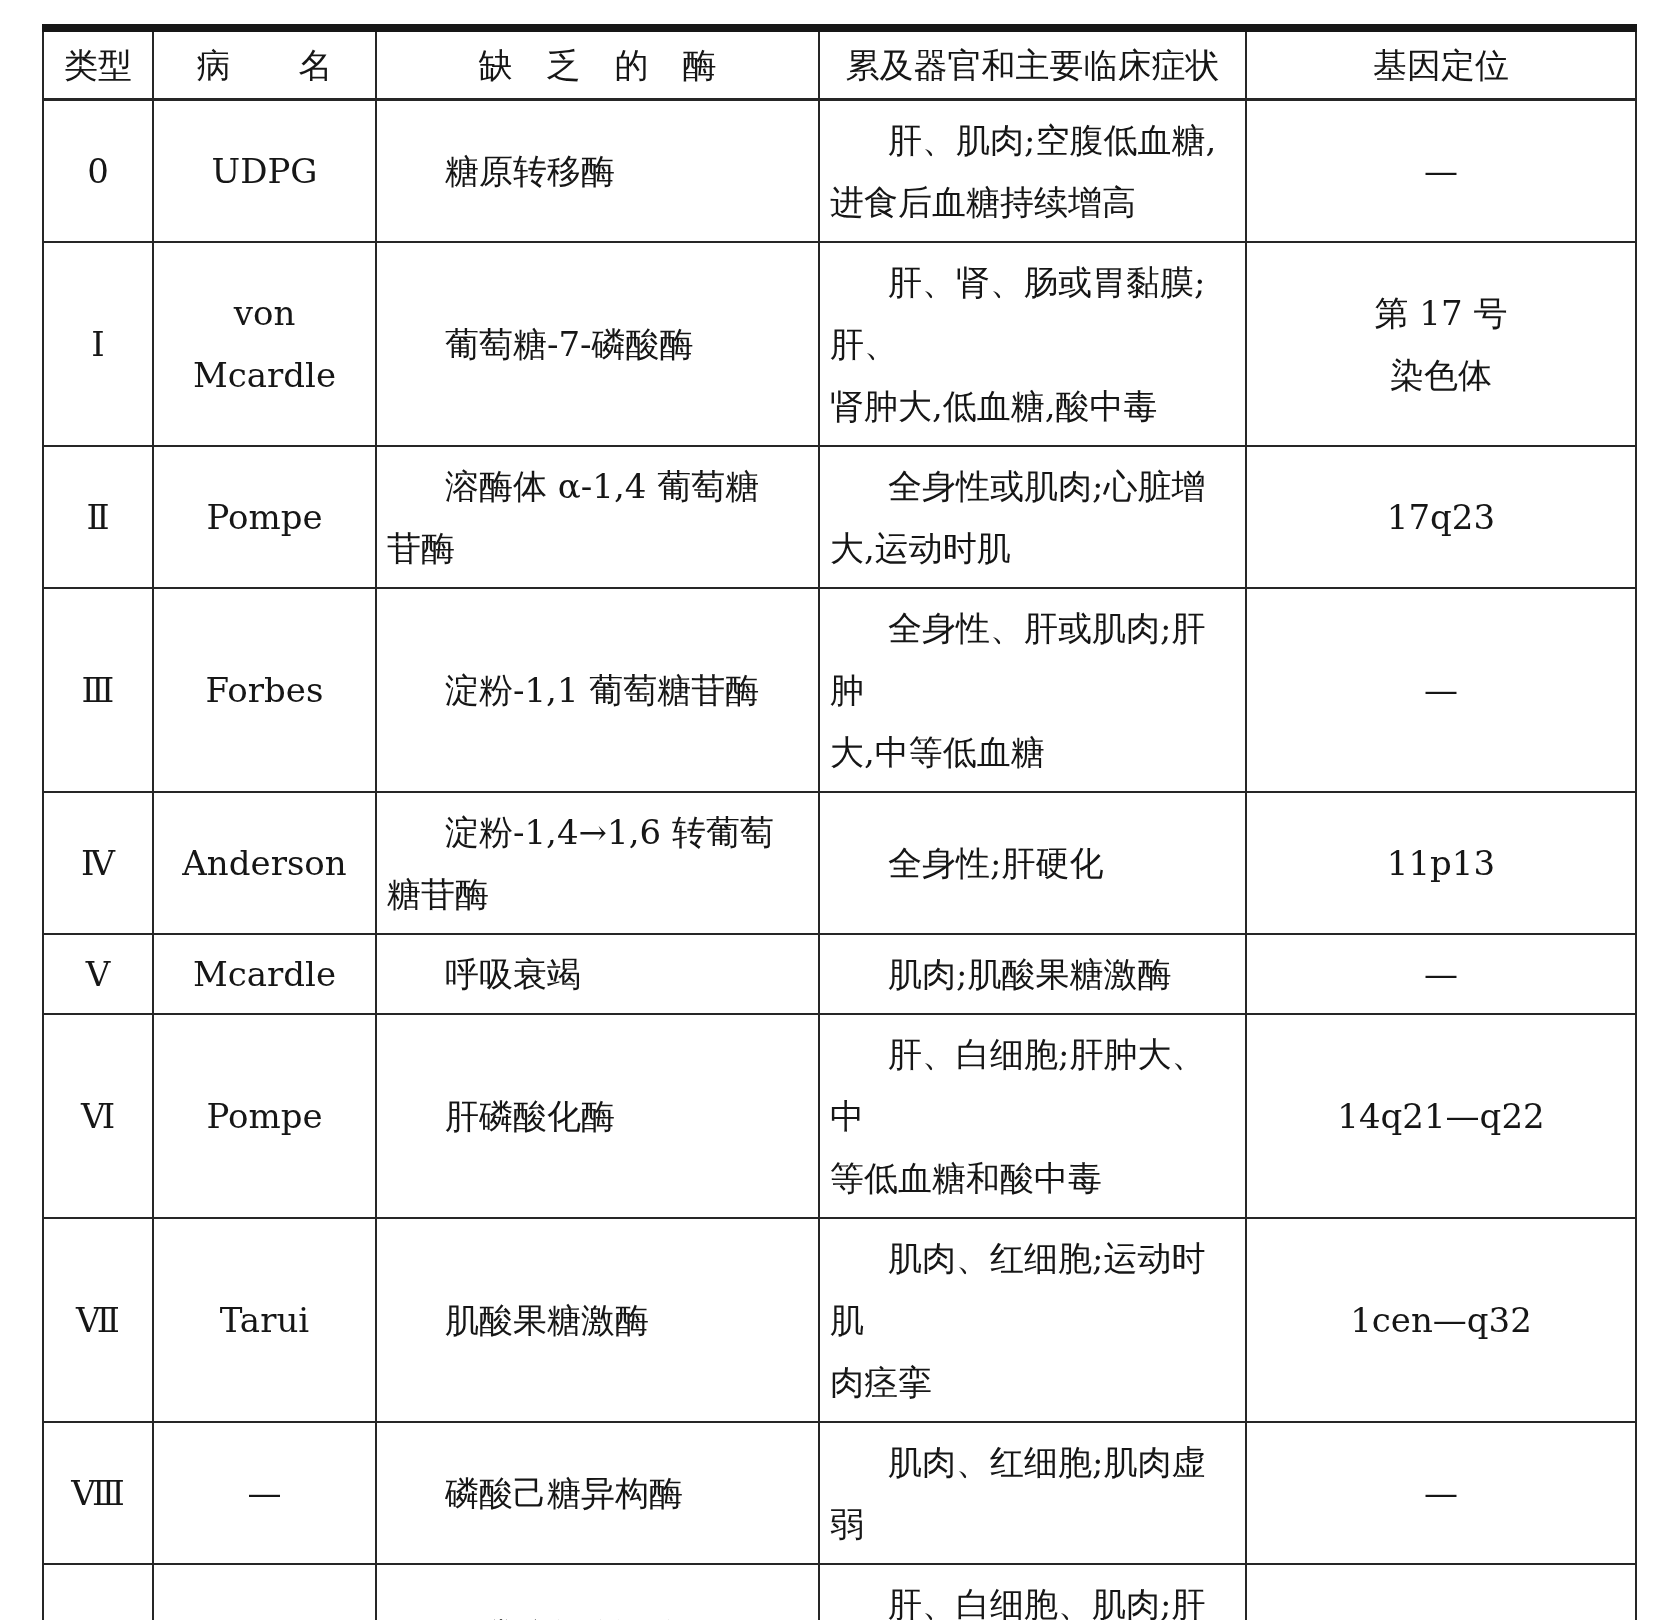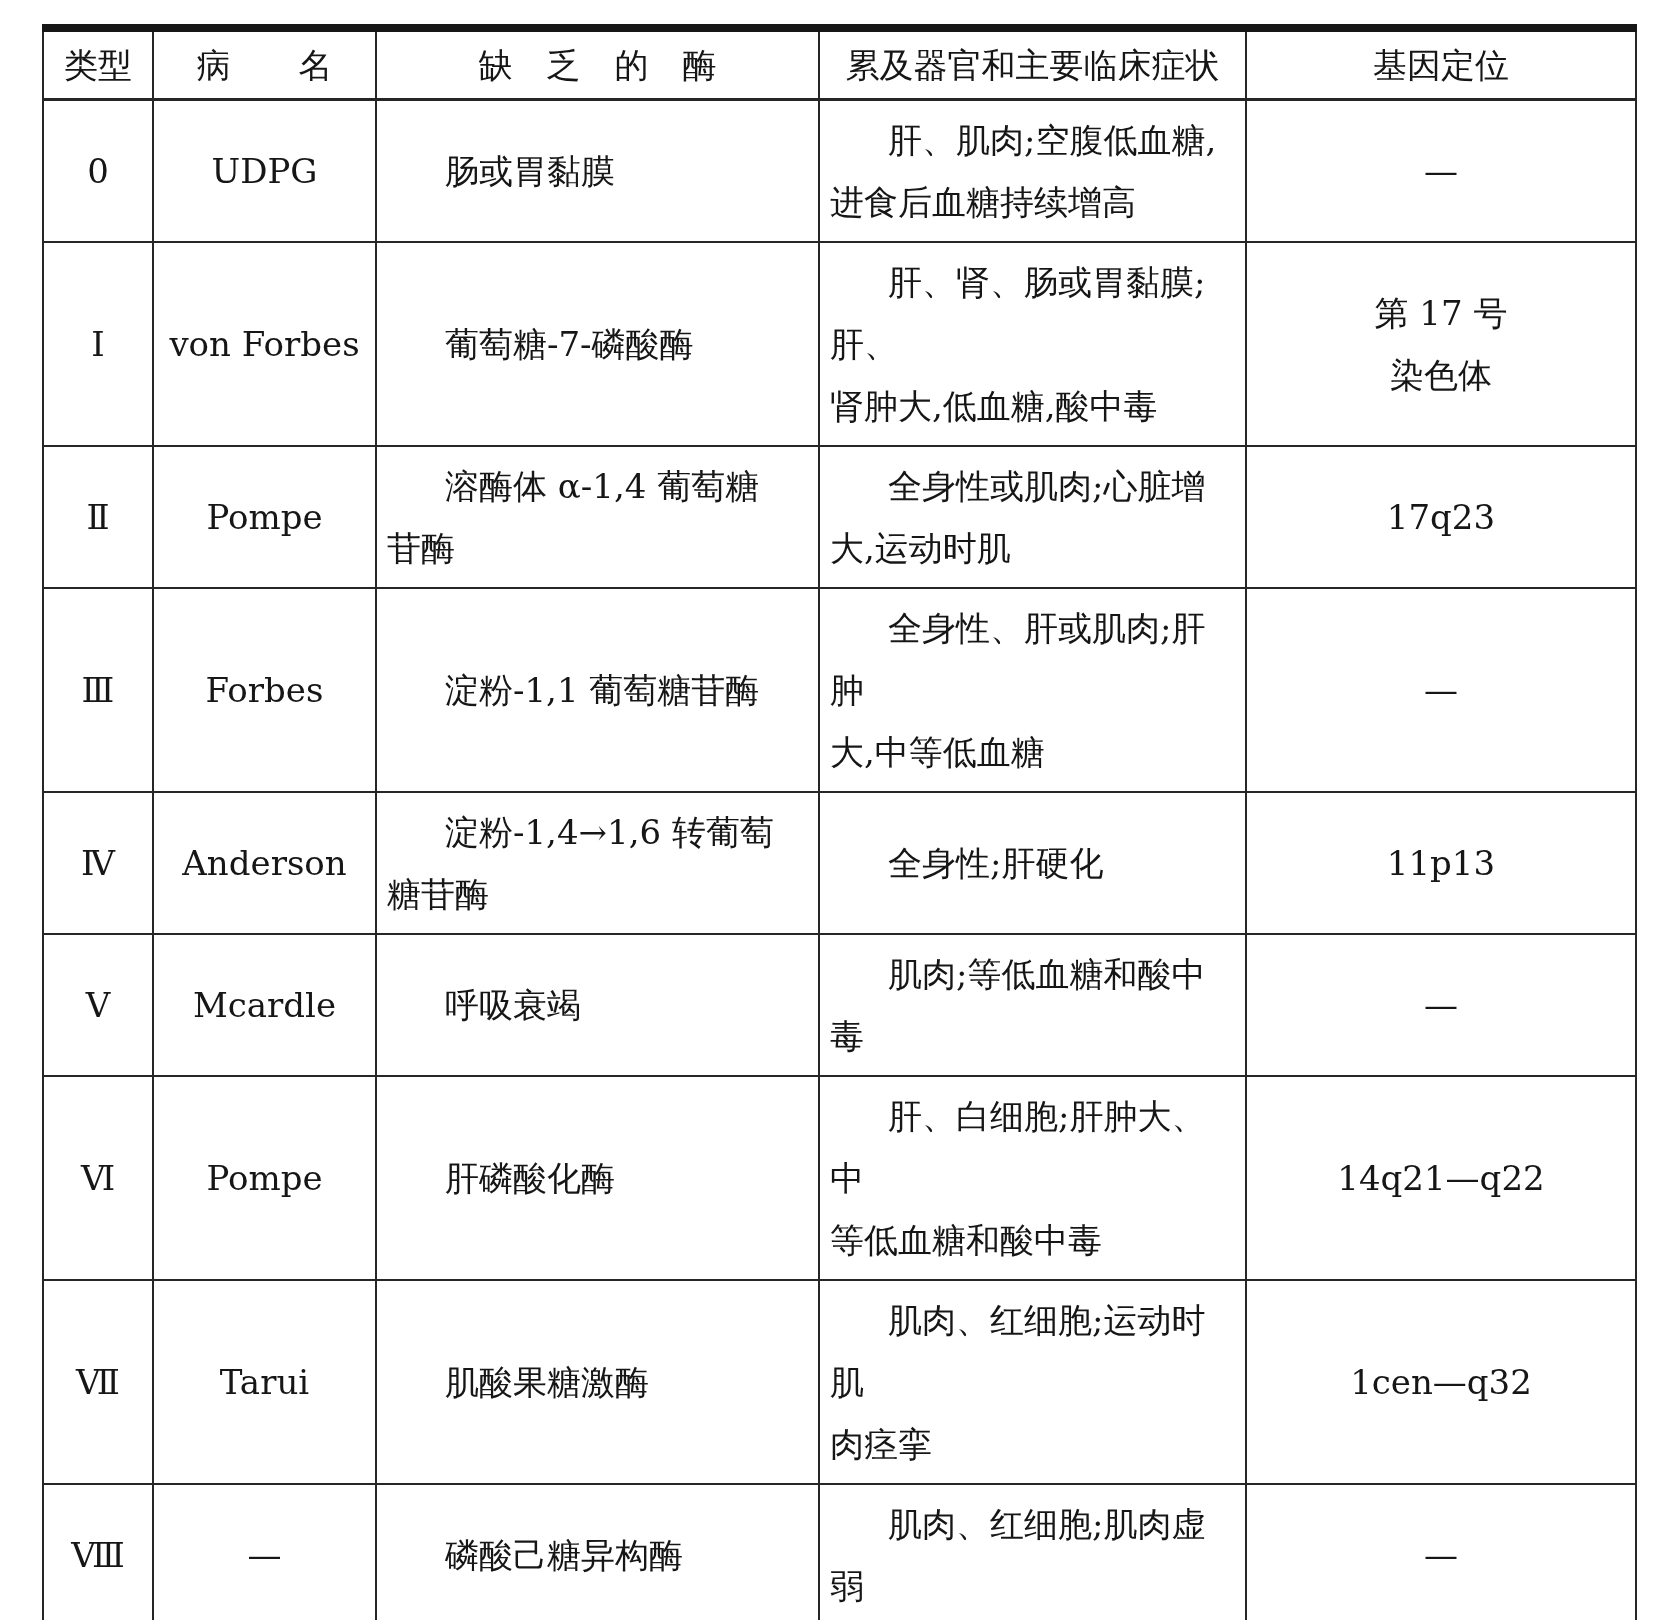--- a/index.html
+++ b/index.html
@@ -69,28 +69,28 @@
         <th class="c-disease">病　　名</th>
         <th class="c-enzyme-h">缺　乏　的　酶</th>
         <th class="c-symptom-h">累及器官和主要临床症状</th>
         <th class="c-gene">基因定位</th>
       </tr>
     </thead>
     <tbody>
       <tr>
         <td class="c-type">0</td>
         <td class="c-disease">UDPG</td>
-        <td class="c-enzyme">肠或胃黏膜</td>
+        <td class="c-enzyme">糖原转移酶</td>
         <td class="c-symptom">肝、肌肉;空腹低血糖,
 进食后血糖持续增高</td>
         <td class="c-gene">—</td>
       </tr>
       <tr>
         <td class="c-type">Ⅰ</td>
-        <td class="c-disease">von Forbes</td>
+        <td class="c-disease">von Mcardle</td>
         <td class="c-enzyme">葡萄糖-7-磷酸酶</td>
         <td class="c-symptom">肝、肾、肠或胃黏膜;肝、
 肾肿大,低血糖,酸中毒</td>
         <td class="c-gene">第 17 号
 染色体</td>
       </tr>
       <tr>
         <td class="c-type">Ⅱ</td>
         <td class="c-disease">Pompe</td>
         <td class="c-enzyme">溶酶体 α-1,4 葡萄糖
@@ -112,21 +112,21 @@
         <td class="c-disease">Anderson</td>
         <td class="c-enzyme">淀粉-1,4→1,6 转葡萄
 糖苷酶</td>
         <td class="c-symptom">全身性;肝硬化</td>
         <td class="c-gene">11p13</td>
       </tr>
       <tr>
         <td class="c-type">Ⅴ</td>
         <td class="c-disease">Mcardle</td>
         <td class="c-enzyme">呼吸衰竭</td>
-        <td class="c-symptom">肌肉;等低血糖和酸中毒</td>
+        <td class="c-symptom">肌肉;肌酸果糖激酶</td>
         <td class="c-gene">—</td>
       </tr>
       <tr>
         <td class="c-type">Ⅵ</td>
         <td class="c-disease">Pompe</td>
         <td class="c-enzyme">肝磷酸化酶</td>
         <td class="c-symptom">肝、白细胞;肝肿大、中
 等低血糖和酸中毒</td>
         <td class="c-gene">14q21—q22</td>
       </tr>

